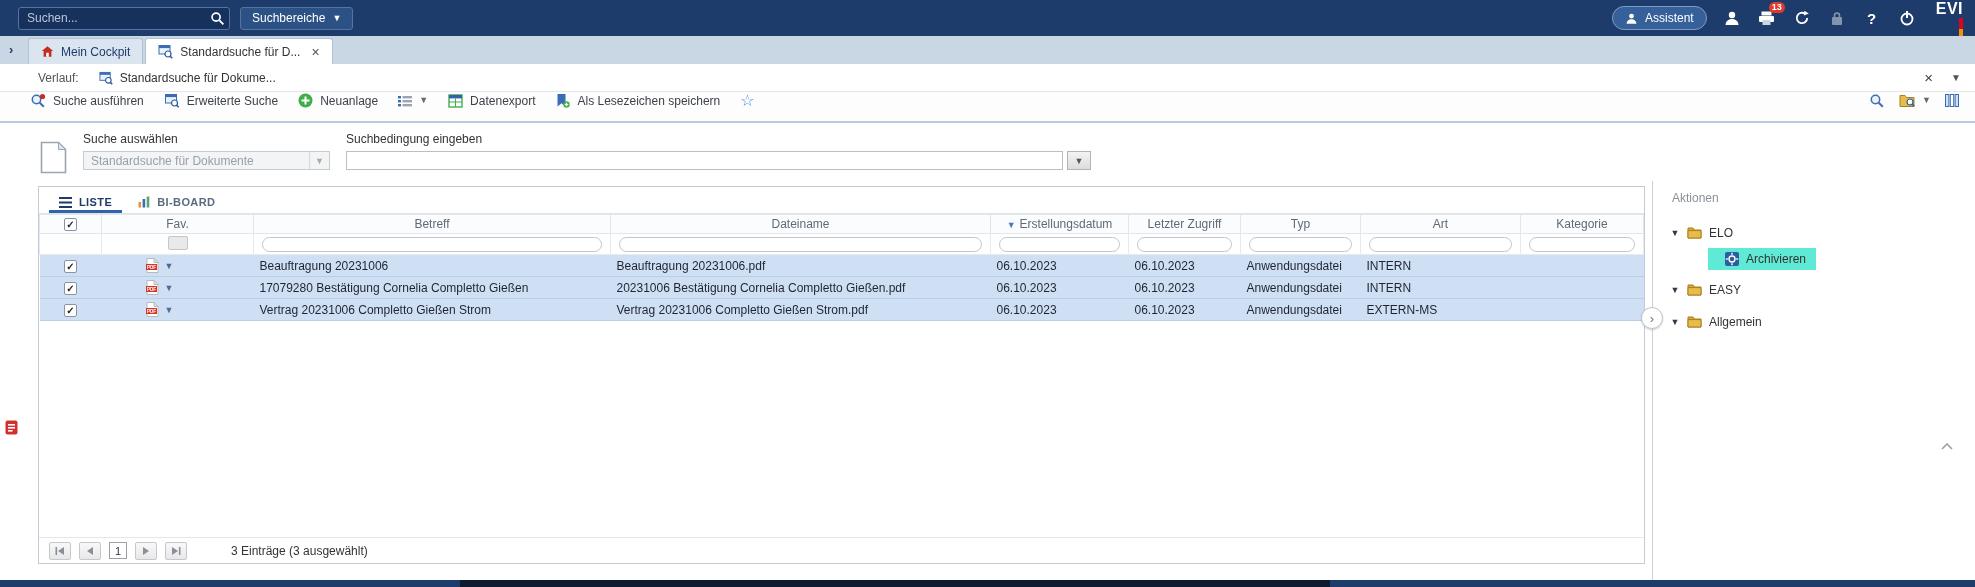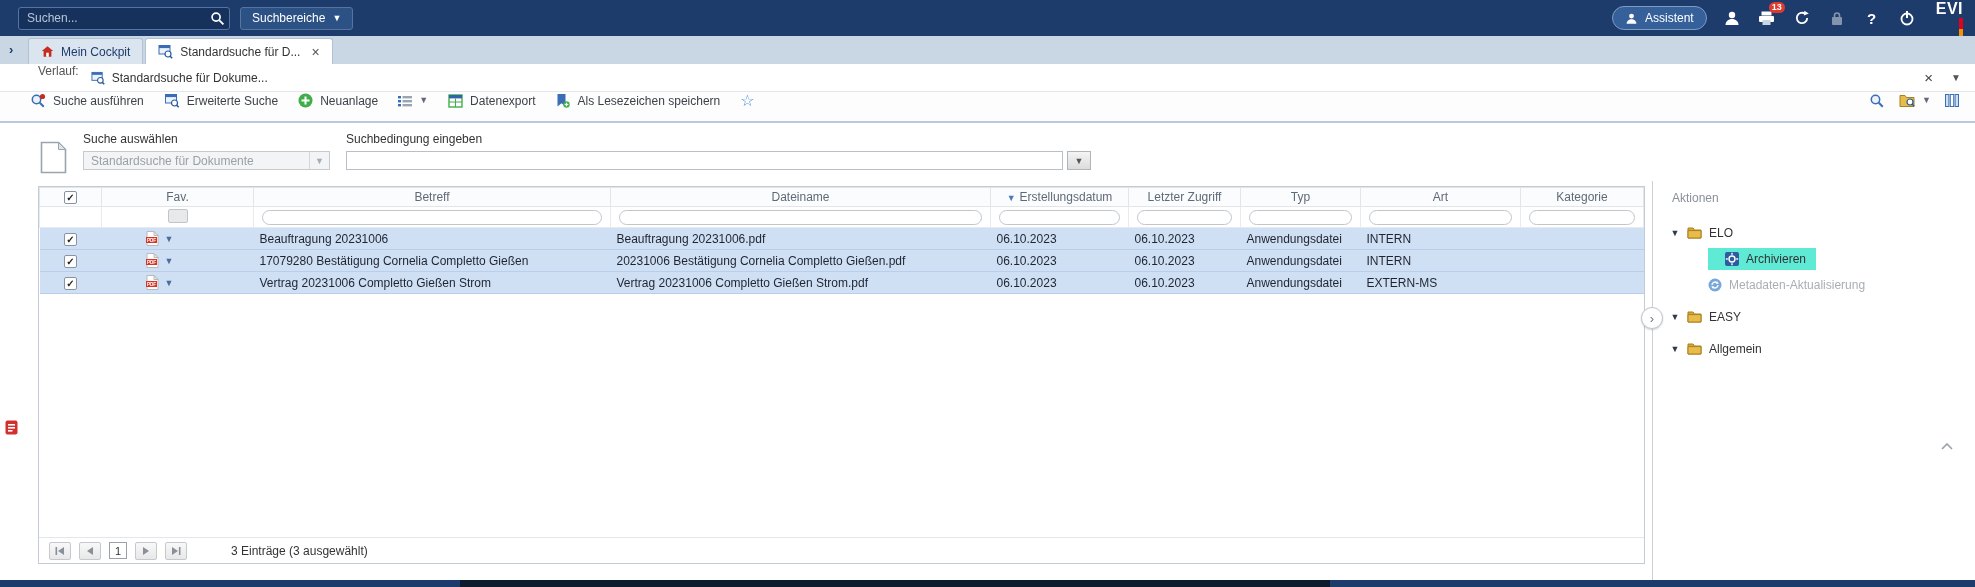--- a/index.html
+++ b/index.html
@@ -33,22 +33,22 @@
 
   
   .tabrow { height:28px; background:#c9d6e4; display:flex; align-items:flex-end; padding-left:28px; position:relative; }
   .expand-chev { position:absolute; left:9px; top:6px; color:#1e3c6b; font-weight:bold; font-size:13px; cursor:pointer; }
   .tab { height:26px; display:inline-flex; align-items:center; gap:7px; padding:0 12px; background:#dbe5f0;
     border:1px solid #b2c2d4; border-bottom:none; border-radius:3px 3px 0 0; color:#1e3c6b; margin-right:2px; cursor:pointer; }
   .tab.active { background:#fff; color:#333; }
   .tab-close { margin-left:4px; color:#555; font-size:14px; line-height:1; cursor:pointer; }
 
   
-  .historyrow { height:28px; background:#fff; border-bottom:1px solid #e3e7ec; display:flex; 
-    padding:0 14px 0 38px; gap:12px; }
+  .historyrow { height:28px; background:#fff; border-bottom:1px solid #e3e7ec; display:flex; align-items:center;
+    padding:0 14px 0 38px; gap:20px; }
   .hist-label { color:#555; }
   .hist-item { display:inline-flex; align-items:center; gap:7px; color:#333; cursor:pointer; }
   .hist-right { margin-left:auto; display:flex; align-items:center; gap:18px; color:#444; }
   .hist-close { font-size:15px; cursor:pointer; }
   .hist-dd { font-size:10px; color:#555; cursor:pointer; }
 
   
   .toolbar { height:31px; background:#fdfdfe; border-bottom:2px solid #b9c9dd; display:flex; align-items:center;
     padding:0 16px 12px 30px; gap:20px; }
   .tbtn { display:inline-flex; align-items:center; gap:7px; color:#3d4249; cursor:pointer; white-space:nowrap; }
@@ -351,20 +351,44 @@
     <div class="combo-wrap">
       <input class="combo-input" style="">
       <span class="combo-btn">▼</span>
     </div>
   </div>
 </div>
 
 <div class="main">
 
   <div class="list-panel">
+    <div class="list-tabs">
+      <div class="ltab active">
+        <span class="ic">
+          <svg width="13" height="11" viewBox="0 0 13 11">
+              <g fill="#1e3c6b">
+                <rect y="0" width="13" height="2"></rect>
+                <rect y="4.5" width="13" height="2"></rect>
+                <rect y="9" width="13" height="2"></rect>
+              </g>
+            </svg>
+        </span>
+        <span>LISTE</span>
+      </div>
+      <div class="ltab">
+        <span class="ic">
+          <svg width="12" height="12" viewBox="0 0 12 12">
+              <rect x="0.5" y="6" width="2.6" height="5.5" fill="#e8913a"></rect>
+              <rect x="4.6" y="3" width="2.6" height="8.5" fill="#3a6db5"></rect>
+              <rect x="8.7" y="0.5" width="2.6" height="11" fill="#57a773"></rect>
+            </svg>
+        </span>
+        <span>BI-BOARD</span>
+      </div>
+    </div>
 
     <table class="grid">
       <colgroup>
         <col style="width:62px">
           <col style="width:152px">
           <col style="width:357px">
           <col style="width:380px">
         <col style="width:138px">
           <col style="width:112px">
           <col style="width:120px">
@@ -526,32 +550,20 @@
               <line x1="7" y1="0.8" x2="7" y2="2.8"></line>
               <line x1="7" y1="11.2" x2="7" y2="13.2"></line>
               <line x1="0.8" y1="7" x2="2.8" y2="7"></line>
               <line x1="11.2" y1="7" x2="13.2" y2="7"></line>
             </g>
           </svg>
       </span>
       <span class="lbl">Archivieren</span>
     </div>
 
-    <div class="tree-row tree-item disabled">
-      <span class="ic">
-        <svg width="14" height="14" viewBox="0 0 14 14">
-            <circle cx="7" cy="7" r="6.5" fill="#7aa7d9"></circle>
-            <path d="M4 7a3 3 0 0 1 5-2.2" stroke="#fff" fill="none" stroke-width="1.3"></path>
-            <polygon points="9.2,3.2 10.8,5.8 7.9,5.8" fill="#fff"></polygon>
-            <path d="M10 7a3 3 0 0 1-5 2.2" stroke="#fff" fill="none" stroke-width="1.3"></path>
-            <polygon points="4.8,10.8 3.2,8.2 6.1,8.2" fill="#fff"></polygon>
-          </svg>
-      </span>
-      <span class="lbl">Metadaten-Aktualisierung</span>
-    </div>
 
     <div class="tree-row gap">
       <span class="tw">▼</span>
       <span class="ic">
         <svg width="15" height="12" viewBox="0 0 15 12">
             <path d="M1 1h5l1.5 2H14v8H1z" fill="#d9a92f" stroke="#a97f1f"></path>
             <path d="M1 3.6h13v7.4H1z" fill="#e7bc4a" stroke="#a97f1f"></path>
           </svg>
       </span>
       <span>EASY</span>

